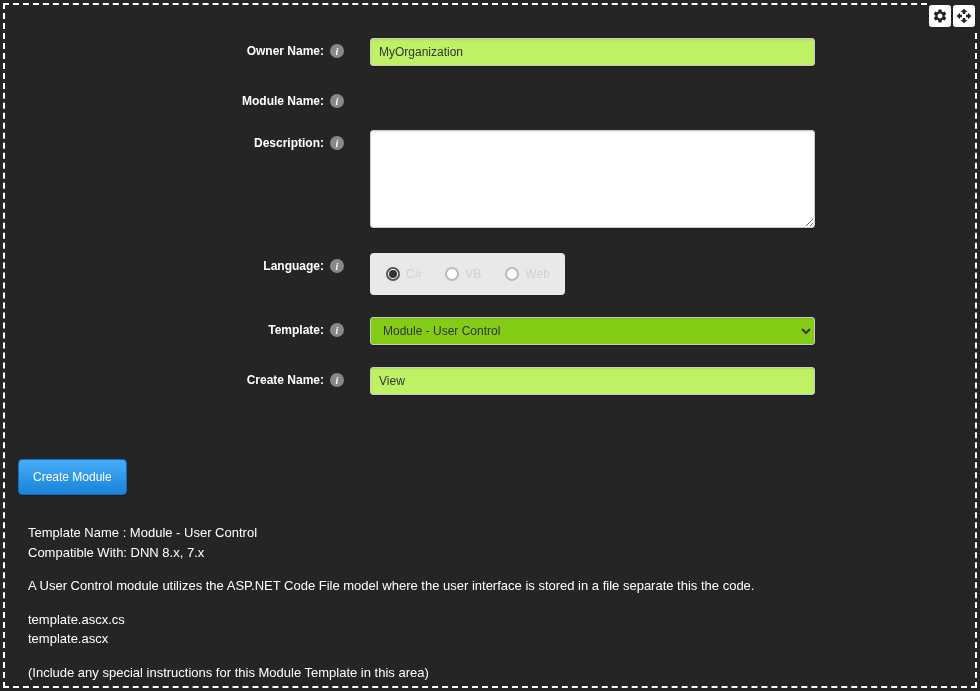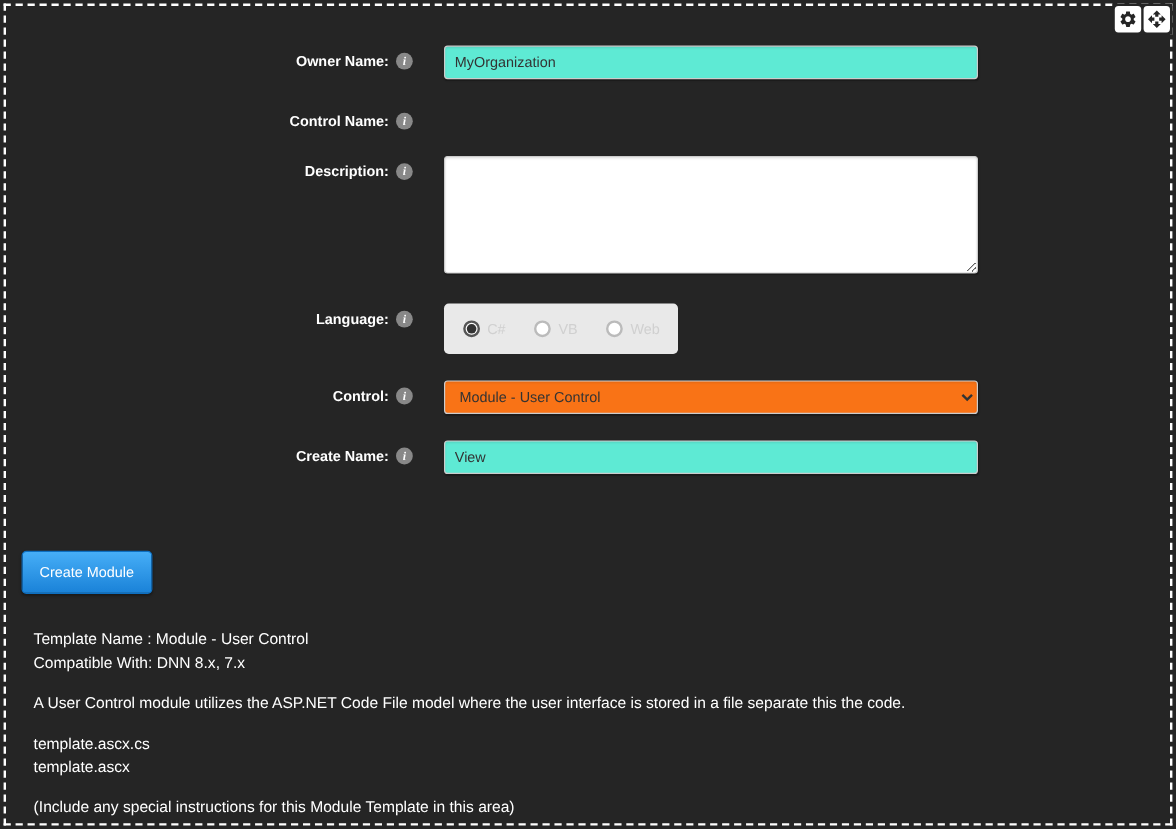--- a/index.html
+++ b/index.html
@@ -87,21 +87,21 @@
       margin-left: 20px;
     }
     .text-input {
       width: 445px;
       height: 28px;
       border: 1px solid #ccc;
       border-radius: 3px;
       padding: 4px 8px;
       font-size: 12px;
       color: #333;
-      background: #5eead4;
+      background: #bef264;
       box-shadow: inset 0 1px 2px rgba(0,0,0,0.1), 0 1px 1px rgba(0,0,0,0.3);
     }
     .textarea-input {
       width: 445px;
       height: 98px;
       border: 1px solid #ccc;
       border-radius: 3px;
       padding: 6px 8px;
       font-size: 12px;
       color: #333;
@@ -148,21 +148,21 @@
       font-size: 12px;
     }
     .select-input {
       width: 445px;
       height: 28px;
       border: 1px solid #ccc;
       border-radius: 3px;
       padding: 4px 8px;
       font-size: 12px;
       color: #333;
-      background: #f97316;
+      background: #84cc16;
       box-shadow: inset 0 1px 2px rgba(0,0,0,0.1), 0 1px 1px rgba(0,0,0,0.3);
     }
     .create-btn {
       background: linear-gradient(to bottom, #46aef7, #1a82d8);
       border: 1px solid #0d6fc1;
       color: #fff;
       font-weight: normal;
       font-size: 12px;
       padding: 10px 14px;
       border-radius: 4px;
@@ -209,21 +209,21 @@
         <span>Owner Name:</span>
         <span class="info-icon">i</span>
       </div>
       <div class="form-control-wrap">
         <input type="text" class="text-input" value="MyOrganization" style="">
       </div>
     </div>
 
     <div class="form-row">
       <div class="form-label">
-        <span>Control Name:</span>
+        <span>Module Name:</span>
         <span class="info-icon">i</span>
       </div>
     </div>
 
     <div class="form-row">
       <div class="form-label">
         <span>Description:</span>
         <span class="info-icon">i</span>
       </div>
       <div class="form-control-wrap">
@@ -249,21 +249,21 @@
           <label class="radio-item">
             <span class="radio-circle"></span>
             <span class="radio-label">Web</span>
           </label>
         </div>
       </div>
     </div>
 
     <div class="form-row">
       <div class="form-label">
-        <span>Control:</span>
+        <span>Template:</span>
         <span class="info-icon">i</span>
       </div>
       <div class="form-control-wrap">
         <select class="select-input">
           <option>Module - User Control</option>
         </select>
       </div>
     </div>
 
     <div class="form-row">

